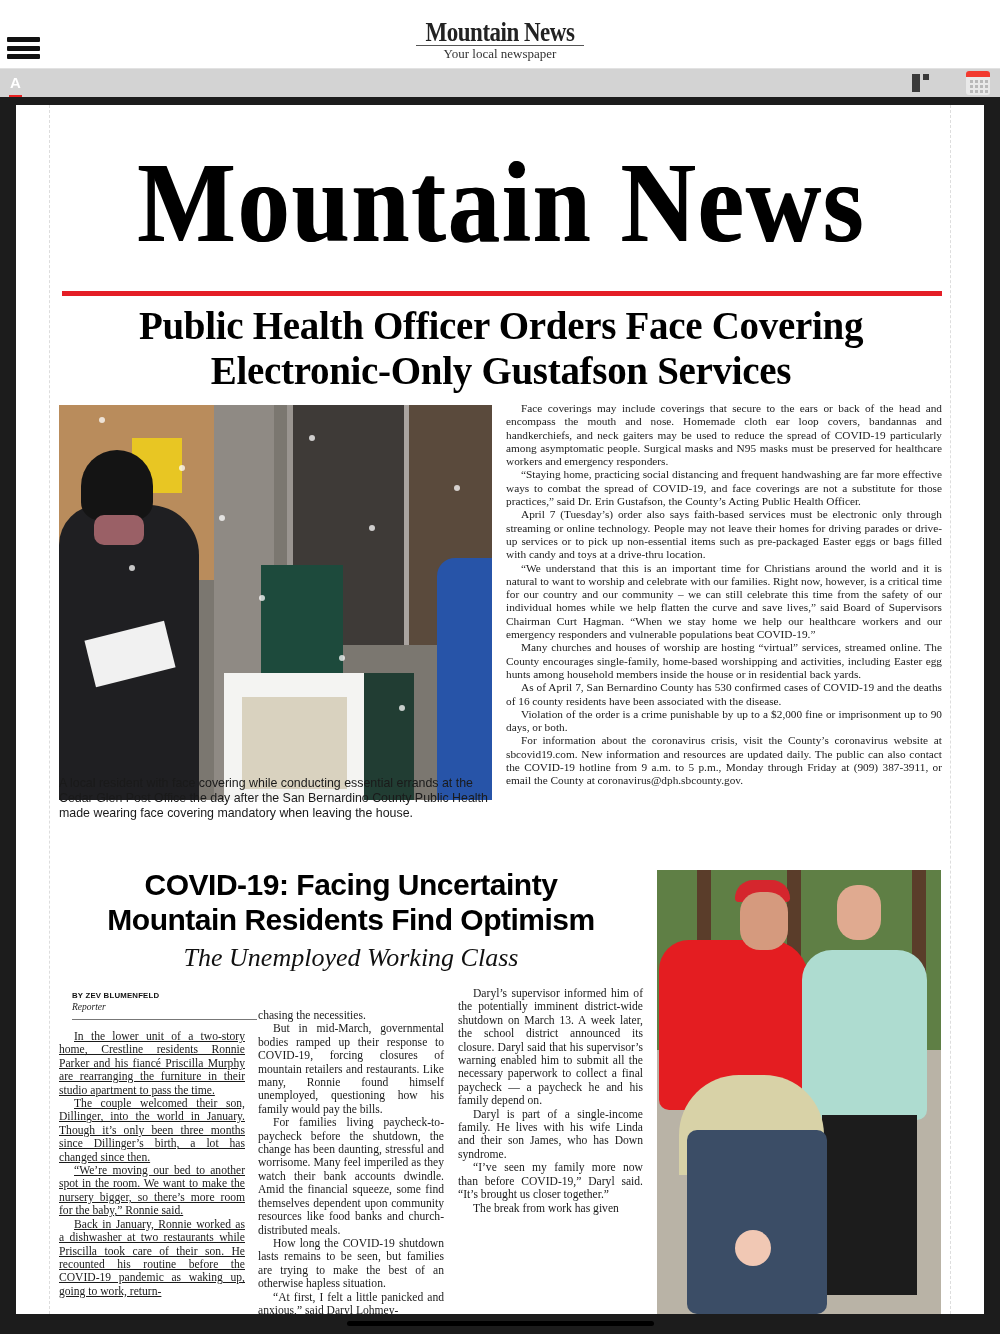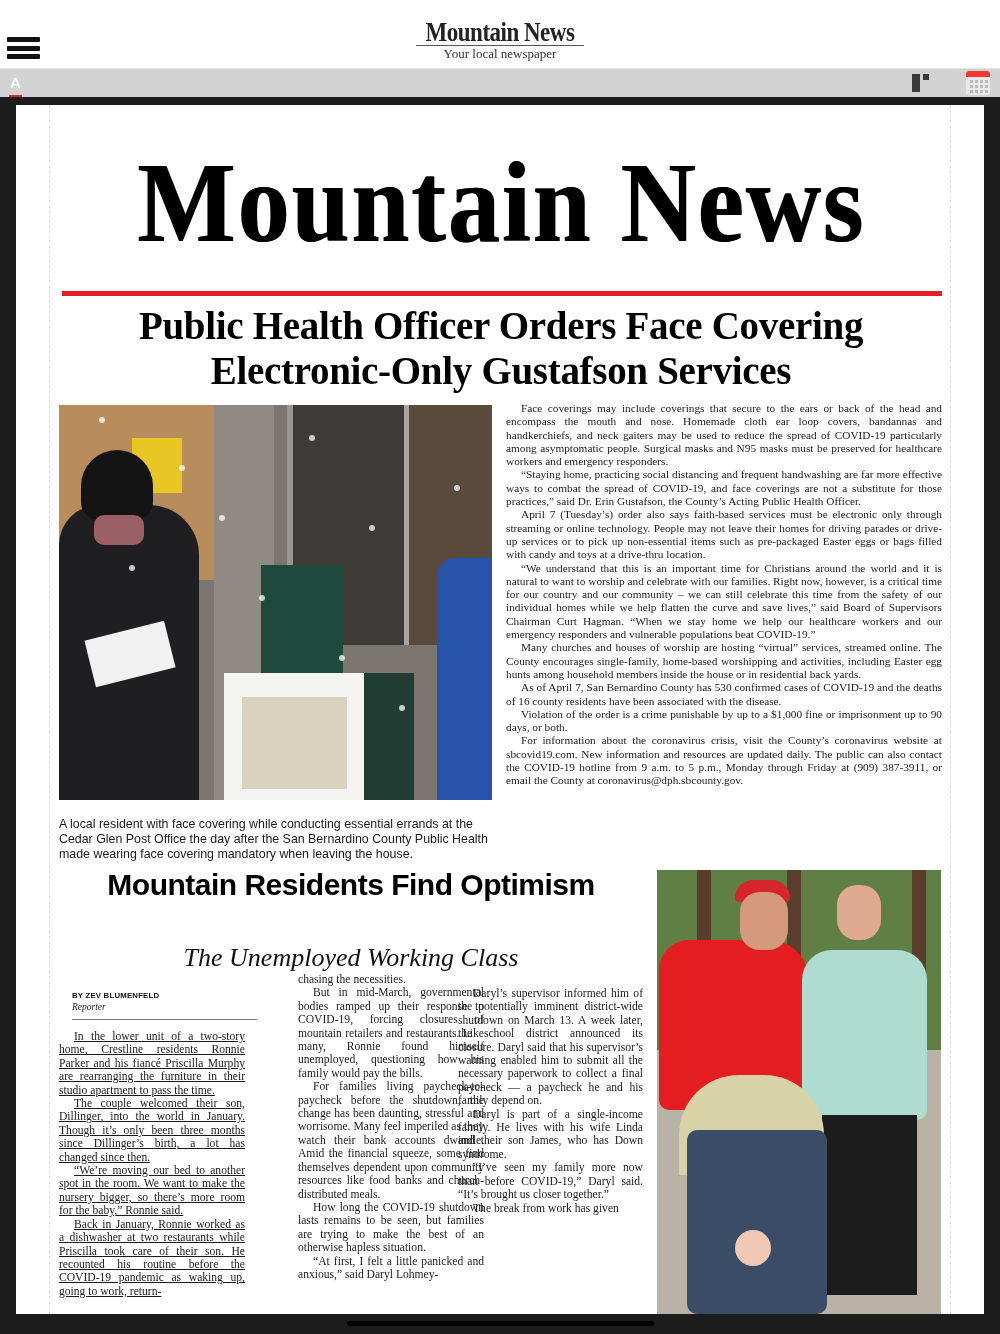--- a/index.html
+++ b/index.html
@@ -52,36 +52,36 @@
   .photo1 .p-person { position: absolute; left: 0; top: 100px; width: 140px; height: 295px; background: #1f1f22; border-radius: 40px 50px 0 0; }
   .photo1 .p-hat { position: absolute; left: 22px; top: 45px; width: 72px; height: 70px; background: #141414; border-radius: 40px 40px 20px 20px; }
   .photo1 .p-scarf { position: absolute; left: 35px; top: 110px; width: 50px; height: 30px; background: #9a6066; border-radius: 10px; }
   .photo1 .p-paper { position: absolute; left: 30px; top: 225px; width: 82px; height: 48px; background: #f1f1f1; transform: rotate(-14deg); }
   .photo1 .p-green { position: absolute; left: 202px; top: 160px; width: 82px; height: 115px; background: #1d4a3c; }
   .photo1 .p-box { position: absolute; left: 165px; top: 268px; width: 190px; height: 127px; background: #f4f4f2; border-right: 50px solid #213d33; }
   .photo1 .p-paperdisp { position: absolute; left: 183px; top: 292px; width: 105px; height: 92px; background: #d9d2bf; }
   .photo1 .p-blue { position: absolute; left: 378px; top: 153px; width: 55px; height: 242px; background: #2754a8; border-radius: 18px 0 0 0; }
   .photo1 .snow { position: absolute; width: 6px; height: 6px; border-radius: 50%; background: rgba(255,255,255,0.75); }
 
-  .caption1 { position: absolute; left: 43px; top: 712px; width: 440px; font-family: "Liberation Sans", sans-serif; font-size: 12.4px; line-height: 15px; color: #1a1a1a; }
+  .caption1 { position: absolute; left: 43px; top: 671px; width: 440px; font-family: "Liberation Sans", sans-serif; font-size: 12.4px; line-height: 15px; color: #1a1a1a; }
 
   
   .body1 { position: absolute; left: 490px; top: 297px; width: 436px; font-family: "Liberation Serif", serif; font-size: 11.3px; line-height: 13.3px; color: #1a1a1a; text-align: justify; }
   .body1 p, .col p { text-indent: 15px; }
 
   
   .headline2 { position: absolute; left: 40px; top: 762px; width: 590px; text-align: center; font-family: "Liberation Sans", sans-serif; font-weight: bold; font-size: 30px; line-height: 35px; color: #000; letter-spacing: -0.5px; }
   .deck2 { position: absolute; left: 40px; top: 838px; width: 590px; text-align: center; font-family: "Liberation Serif", serif; font-style: italic; font-size: 26px; line-height: 30px; color: #111; }
   .byline { position: absolute; left: 56px; top: 886px; width: 185px; }
   .byline .name { font-family: "Liberation Sans", sans-serif; font-weight: bold; font-size: 7.8px; letter-spacing: 0.2px; color: #111; }
   .byline .role { font-family: Liberation Serif, serif; font-style: italic; font-size: 9.5px; color: #222; margin-top: 2px; padding-bottom: 7px; border-bottom: 1px solid #777; }
 
   .col { position: absolute; font-family: "Liberation Serif", serif; font-size: 11.6px; line-height: 13.4px; color: #1a1a1a; text-align: justify; }
   .col1 { left: 43px; top: 925px; width: 186px; text-decoration: underline; }
-  .col2 { left: 242px; top: 868px; width: 186px; margin-left: 40px; }
+  .col2 { left: 242px; top: 904px; width: 186px; }
   .col3 { left: 442px; top: 882px; width: 185px; }
   .col2 p.cont, .col1 p.cont { text-indent: 0; }
 
   
   .photo2 { position: absolute; left: 641px; top: 765px; width: 284px; height: 444px; overflow: hidden; background: #4d6a3c; }
   .photo2 .trees { position: absolute; left: 0; top: 0; width: 284px; height: 240px; background: #5f7f45; }
   .photo2 .trunk { position: absolute; top: 0; width: 14px; height: 240px; background: #5a3d2a; }
   .photo2 .road { position: absolute; left: 0; top: 180px; width: 284px; height: 264px; background: #b9b3a6; }
   .photo2 .man { position: absolute; left: 2px; top: 70px; width: 150px; height: 170px; background: #e41d21; border-radius: 30px 40px 10px 10px; }
   .photo2 .man-head { position: absolute; left: 83px; top: 22px; width: 48px; height: 58px; background: #d59a7e; border-radius: 20px; }
@@ -180,25 +180,26 @@
   </div>
   <div class="caption1">A local resident with face covering while conducting essential errands at the Cedar Glen Post Office the day after the San Bernardino County Public Health made wearing face covering mandatory when leaving the house.</div>
 
   <div class="body1">
     <p>Face coverings may include coverings that secure to the ears or back of the head and encompass the mouth and nose. Homemade cloth ear loop covers, bandannas and handkerchiefs, and neck gaiters may be used to reduce the spread of COVID-19 particularly among asymptomatic people. Surgical masks and N95 masks must be preserved for healthcare workers and emergency responders.</p>
     <p>“Staying home, practicing social distancing and frequent handwashing are far more effective ways to combat the spread of COVID-19, and face coverings are not a substitute for those practices,” said Dr. Erin Gustafson, the County’s Acting Public Health Officer.</p>
     <p>April 7 (Tuesday’s) order also says faith-based services must be electronic only through streaming or online technology. People may not leave their homes for driving parades or drive-up services or to pick up non-essential items such as pre-packaged Easter eggs or bags filled with candy and toys at a drive-thru location.</p>
     <p>“We understand that this is an important time for Christians around the world and it is natural to want to worship and celebrate with our families. Right now, however, is a critical time for our country and our community – we can still celebrate this time from the safety of our individual homes while we help flatten the curve and save lives,” said Board of Supervisors Chairman Curt Hagman. “When we stay home we help our healthcare workers and our emergency responders and vulnerable populations beat COVID-19.”</p>
     <p>Many churches and houses of worship are hosting “virtual” services, streamed online. The County encourages single-family, home-based worshipping and activities, including Easter egg hunts among household members inside the house or in residential back yards.</p>
     <p>As of April 7, San Bernardino County has 530 confirmed cases of COVID-19 and the deaths of 16 county residents have been associated with the disease.</p>
-    <p>Violation of the order is a crime punishable by up to a $1,000 fine or imprisonment up to 90 days, or both.</p>
+    <p>Violation of the order is a crime punishable by up to a $2,000 fine or imprisonment up to 90 days, or both.</p>
     <p>For information about the coronavirus crisis, visit the County’s coronavirus website at sbcovid19.com. New information and resources are updated daily. The public can also contact the COVID-19 hotline from 9 a.m. to 5 p.m., Monday through Friday at (909) 387-3911, or email the County at coronavirus@dph.sbcounty.gov.</p>
   </div>
 
   <div class="headline2">
+    <div>COVID-19: Facing Uncertainty</div>
     <div>Mountain Residents Find Optimism</div>
   </div>
   <div class="deck2">The Unemployed Working Class</div>
 
   <div class="byline">
     <div class="name">BY ZEV BLUMENFELD</div>
     <div class="role">Reporter</div>
   </div>
 
   <div class="col col1">

